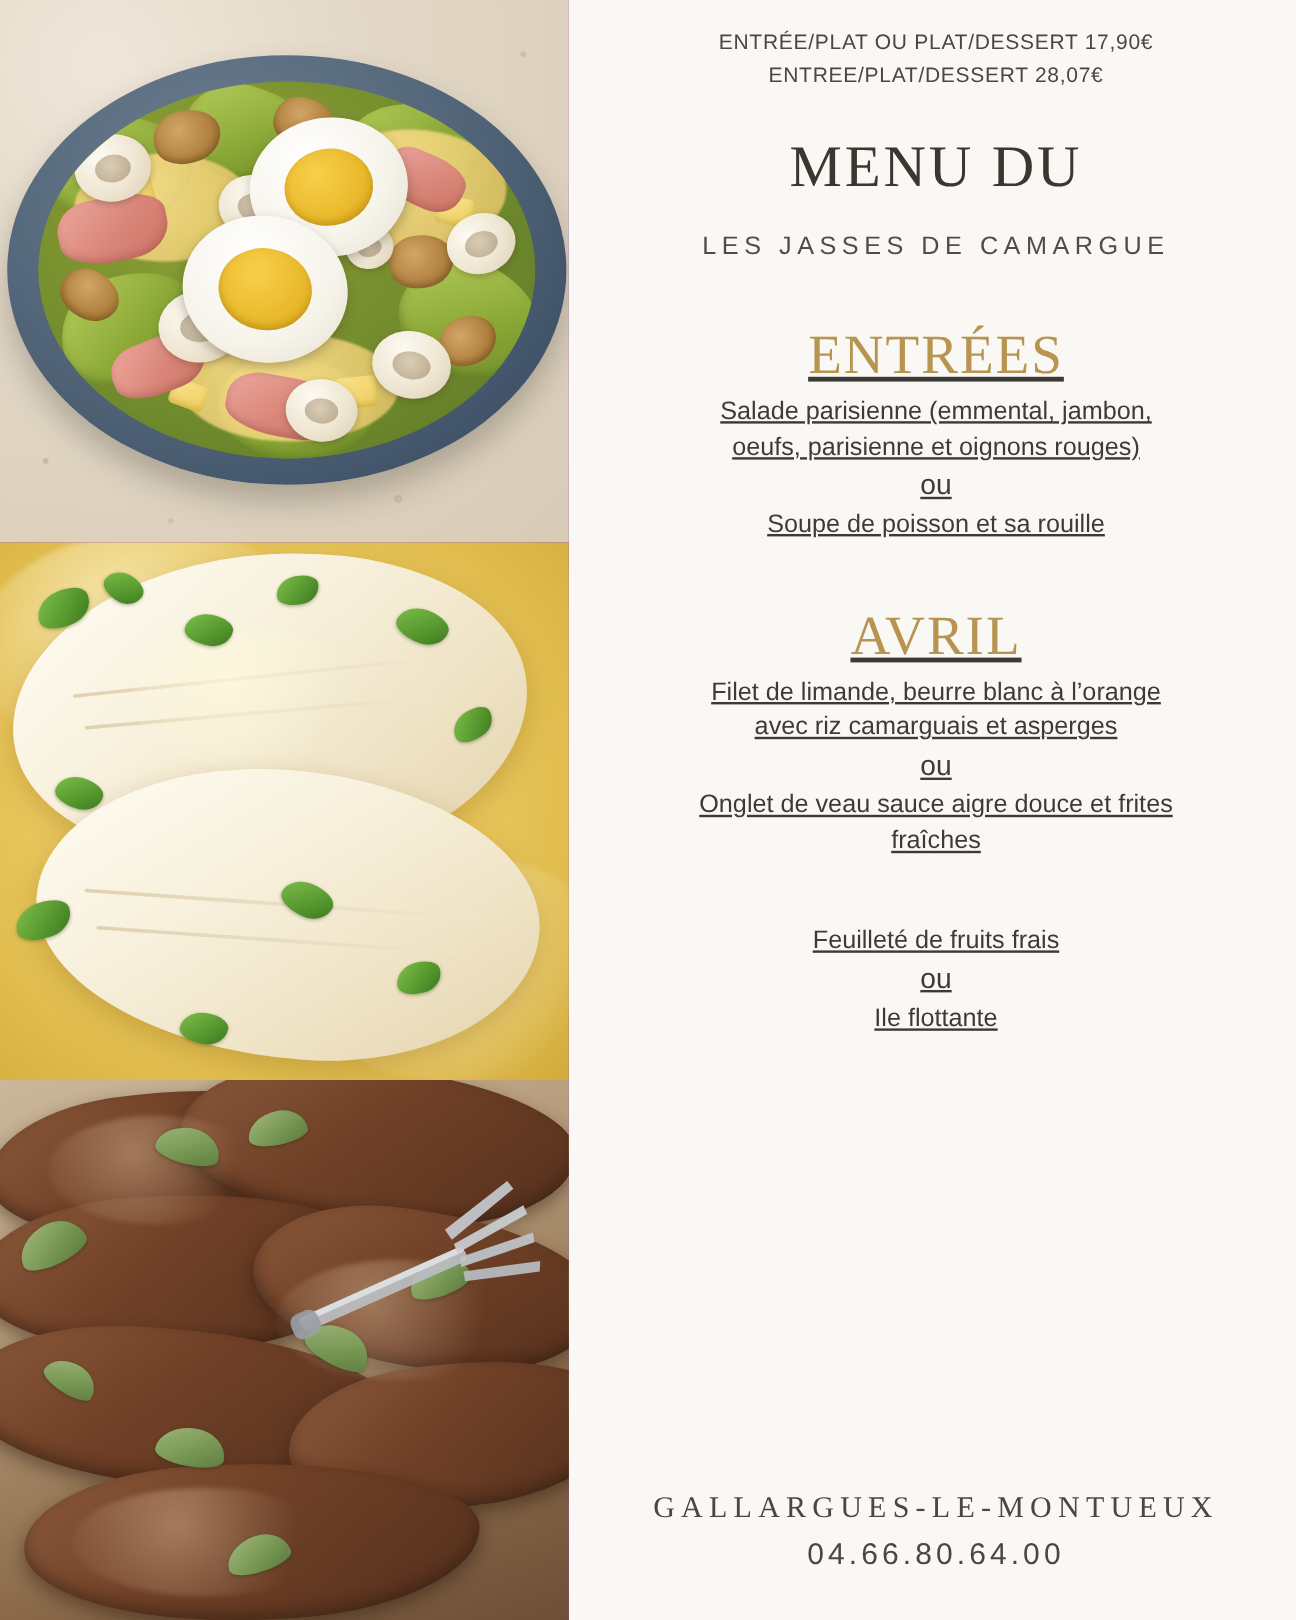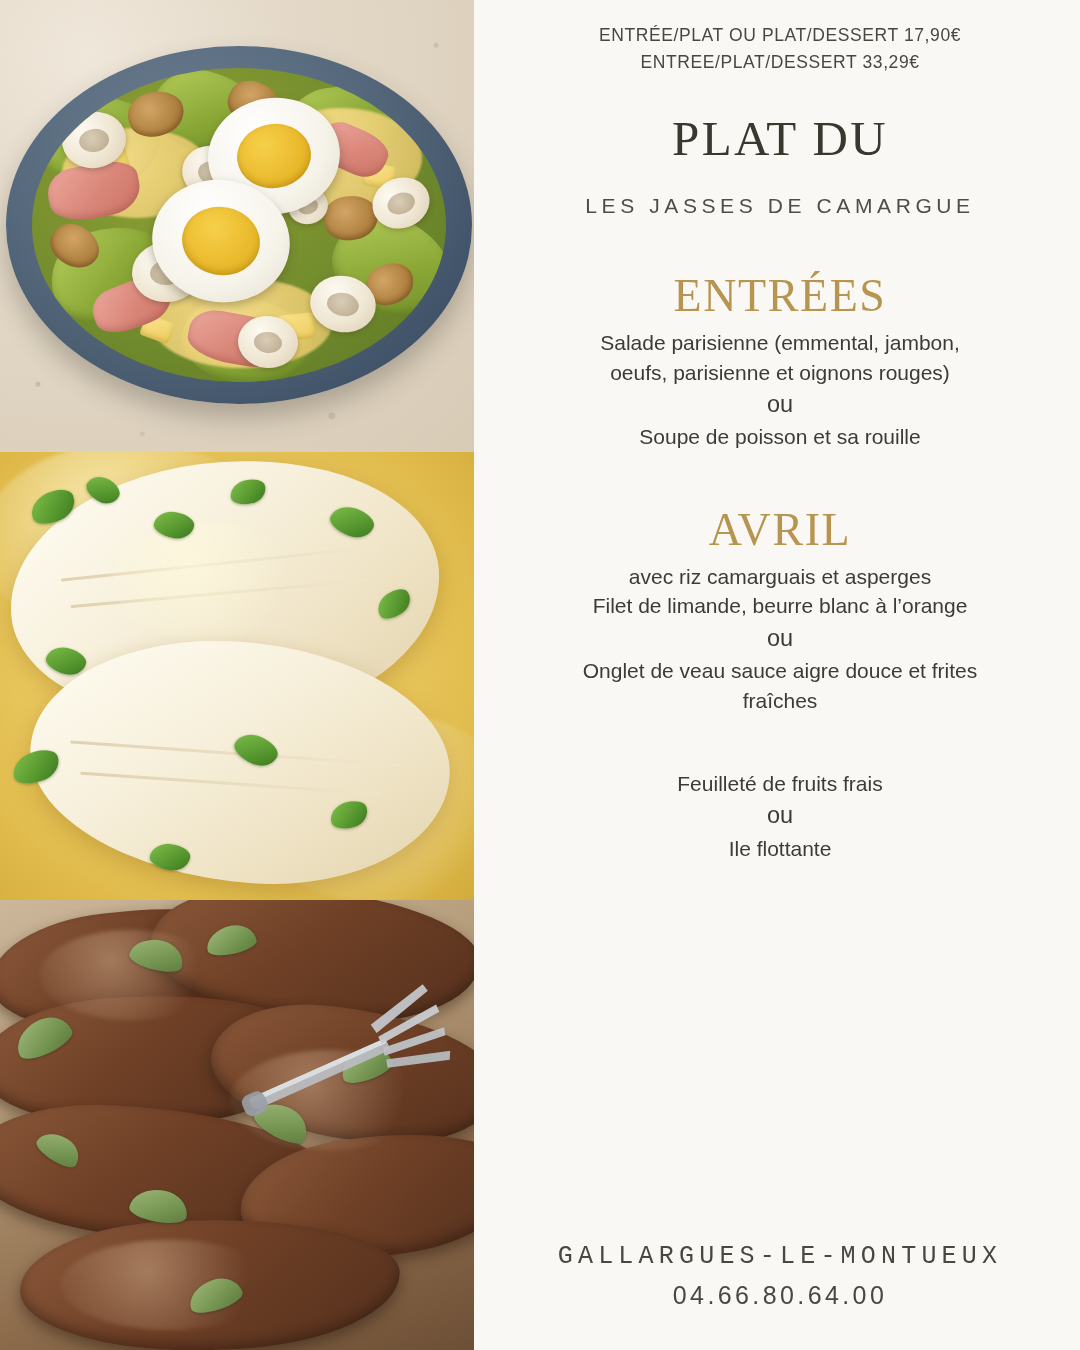--- a/index.html
+++ b/index.html
@@ -213,20 +213,21 @@
   .restaurant-name {
     font-family: "Liberation Sans", sans-serif;
     font-size: 21px;
     letter-spacing: 4.6px;
     color: #504d46;
     margin-top: 26px;
   }
   .section {
     width: 100%;
     margin-top: 54px;
+    text-decoration: underline;
   }
   .section-heading {
     font-family: "Liberation Serif", serif;
     font-size: 46px;
     letter-spacing: 1.6px;
     color: #b79550;
     line-height: 1.05;
     margin-bottom: 8px;
   }
   .dish {
@@ -241,21 +242,21 @@
     font-size: 23.5px;
     color: #3d3b36;
     line-height: 1.5;
   }
   .footer {
     margin-top: auto;
     padding-bottom: 14px;
     width: 100%;
   }
   .footer-town {
-    font-family: Liberation Mono, monospace;
+    font-family: Liberation Serif, serif;
     font-size: 25px;
     letter-spacing: 5.2px;
     color: #4a4741;
     white-space: nowrap;
   }
   .footer-phone {
     font-family: "Liberation Sans", sans-serif;
     font-size: 25px;
     letter-spacing: 3.4px;
     color: #4a4741;
@@ -373,40 +374,40 @@
           <path d="M150 98 L212 116 L208 124 L148 106 Z" fill="#b6b9bd" opacity="0.95"></path>
           <rect x="0" y="74" width="24" height="22" rx="8" fill="#9aa0a6" opacity="0.9"></rect>
         </g>
       </svg>
     </div>
   </div>
 
   <div class="text-column">
 
     <div class="price-line">ENTRÉE/PLAT OU PLAT/DESSERT 17,90€</div>
-    <div class="price-line">ENTREE/PLAT/DESSERT 33,29€</div>
+    <div class="price-line">ENTREE/PLAT/DESSERT 28,07€</div>
 
     <div class="menu-title">
-      <div>PLAT DU</div>
+      <div>MENU DU</div>
     </div>
 
     <div class="restaurant-name">LES JASSES DE CAMARGUE</div>
 
     <div class="section">
       <div class="section-heading">ENTRÉES</div>
       <div class="dish">Salade parisienne (emmental, jambon,</div>
       <div class="dish">oeufs, parisienne et oignons rouges)</div>
       <div class="conj">ou</div>
       <div class="dish">Soupe de poisson et sa rouille</div>
     </div>
 
     <div class="section">
       <div class="section-heading">AVRIL</div>
+      <div class="dish">Filet de limande, beurre blanc à l’orange</div>
       <div class="dish">avec riz camarguais et asperges</div>
-      <div class="dish">Filet de limande, beurre blanc à l’orange</div>
       <div class="conj">ou</div>
       <div class="dish">Onglet de veau sauce aigre douce et frites</div>
       <div class="dish">fraîches</div>
     </div>
 
     <div class="section">
       <div class="dish">Feuilleté de fruits frais</div>
       <div class="conj">ou</div>
       <div class="dish">Ile flottante</div>
     </div>

